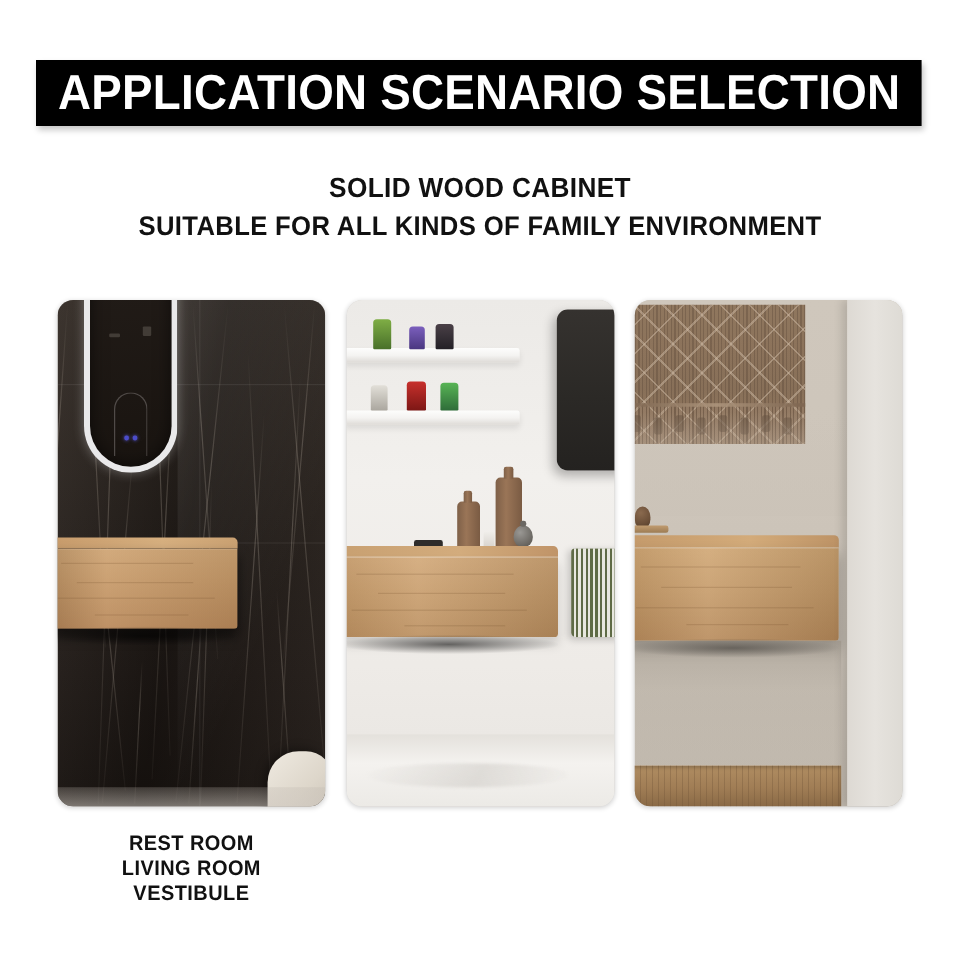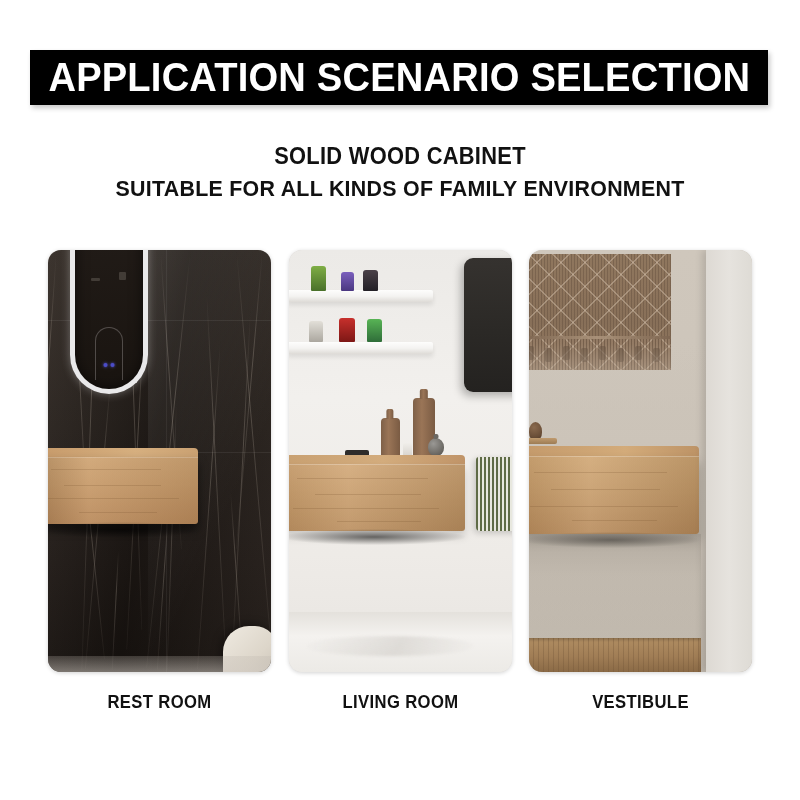--- a/index.html
+++ b/index.html
@@ -360,20 +360,21 @@
   }
 
   
   .captions {
     position: absolute;
     left: 48px;
     top: 692px;
     width: 704px;
     display: flex;
     justify-content: space-between;
+    flex-direction: column;
   }
   .caption {
     width: 223px;
     text-align: center;
     font-size: 17.5px;
     font-weight: bold;
     color: #111111;
     letter-spacing: 0.4px;
     transform: scaleX(0.95);
     white-space: nowrap;

